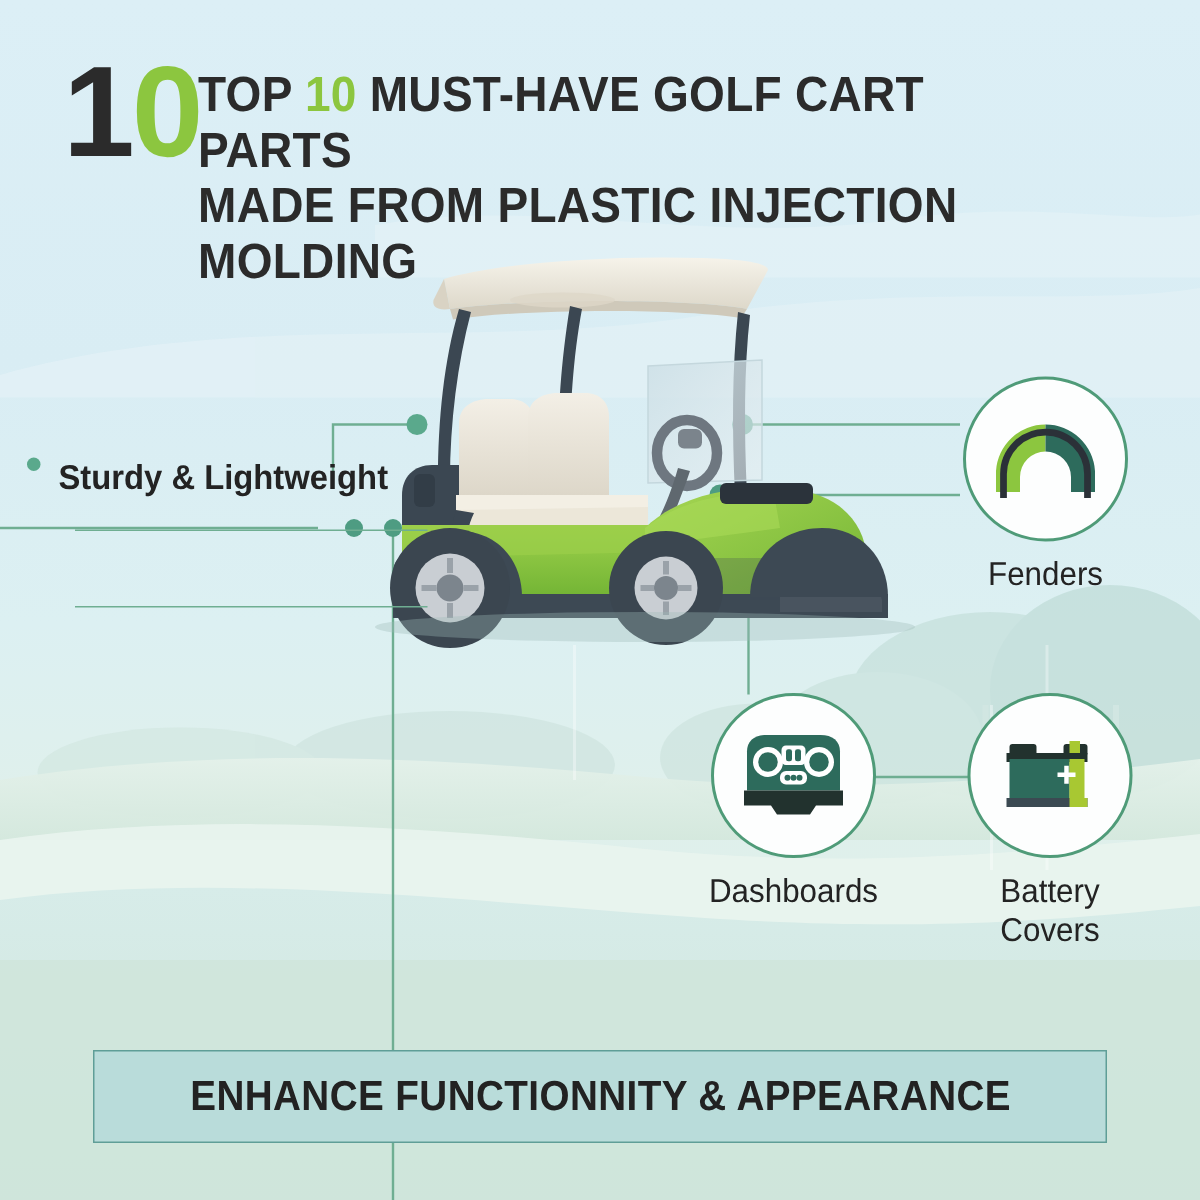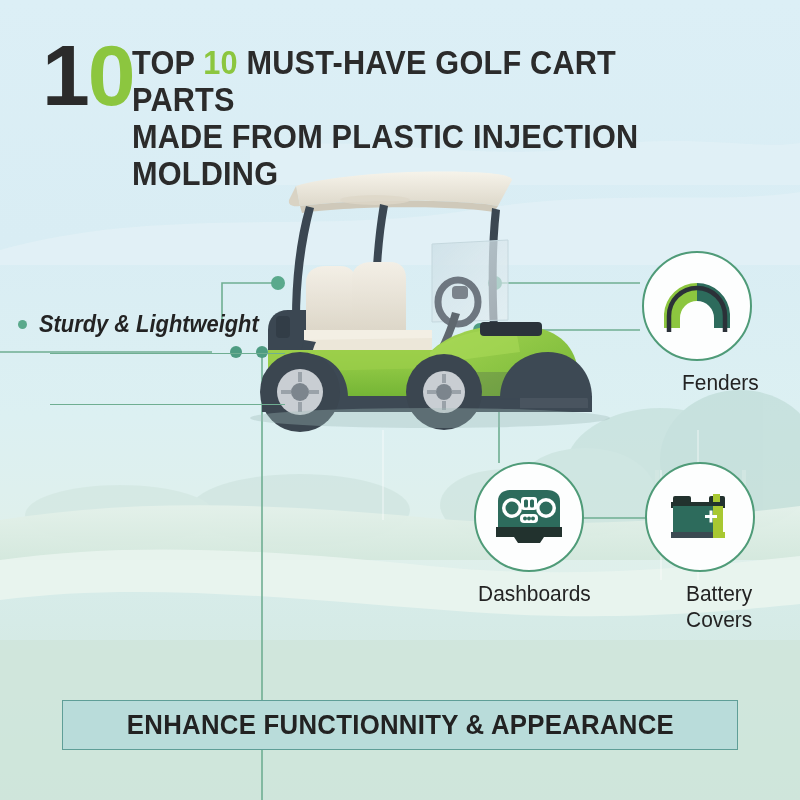--- a/index.html
+++ b/index.html
@@ -25,39 +25,39 @@
   .title{position:absolute;left:104px;top:44px;width:640px;
     font-family:"Liberation Sans Narrow","Liberation Sans",sans-serif;
     font-size:33px;line-height:37px;font-weight:bold;letter-spacing:.2px;
     color:#2b2b2b;text-transform:uppercase;
     transform:scaleX(.93);transform-origin:left top;}
   .title .g{color:#8cc63f;}
 
   
   .features{position:absolute;left:18px;top:305px;width:250px;}
   .feat-row{position:relative;height:51px;}
-  .feat-line{display:flex;align-items:center;height:38px;font-style:italic;}
+  .feat-line{display:flex;align-items:flex-start;height:38px;}
   .dot{width:9px;height:9px;border-radius:50%;background:#5aa98c;flex:0 0 auto;margin-right:12px;}
   .feat-text{font-family:"Liberation Sans Narrow","Liberation Sans",sans-serif;
     font-size:23px;font-weight:600;color:#232323;white-space:nowrap;
     transform:scaleX(.95);transform-origin:left center;}
   .sep{position:absolute;left:32px;right:-17px;bottom:2px;height:1px;background:#6fae92;}
 
   
-  .node{position:absolute;text-align:right;}
+  .node{position:absolute;text-align:center;}
   .circle{width:110px;height:110px;border-radius:50%;background:#fdfefe;
     border:2px solid #4f9b78;display:flex;align-items:center;justify-content:center;
     box-sizing:border-box;}
   .node-label{margin-top:9px;
     font-family:"Liberation Sans Narrow","Liberation Sans",sans-serif;
     font-size:22px;font-weight:500;color:#232323;line-height:26px;
     transform:scaleX(.95);}
 
   
-  .banner{position:absolute;left:62px;top:700px;width:676px;height:50px;
+  .banner{position:absolute;left:62px;top:700px;width:676px;height:62px;
     background:#b9dcda;border:1px solid #5f9e97;box-sizing:border-box;
     display:flex;align-items:center;justify-content:center;}
   .banner-text{font-family:"Liberation Sans Narrow","Liberation Sans",sans-serif;
     font-size:28px;font-weight:bold;letter-spacing:.3px;color:#222;
     text-transform:uppercase;transform:scaleX(.92);}
 </style>
 </head>
 <body>
 
 <div id="stage">

